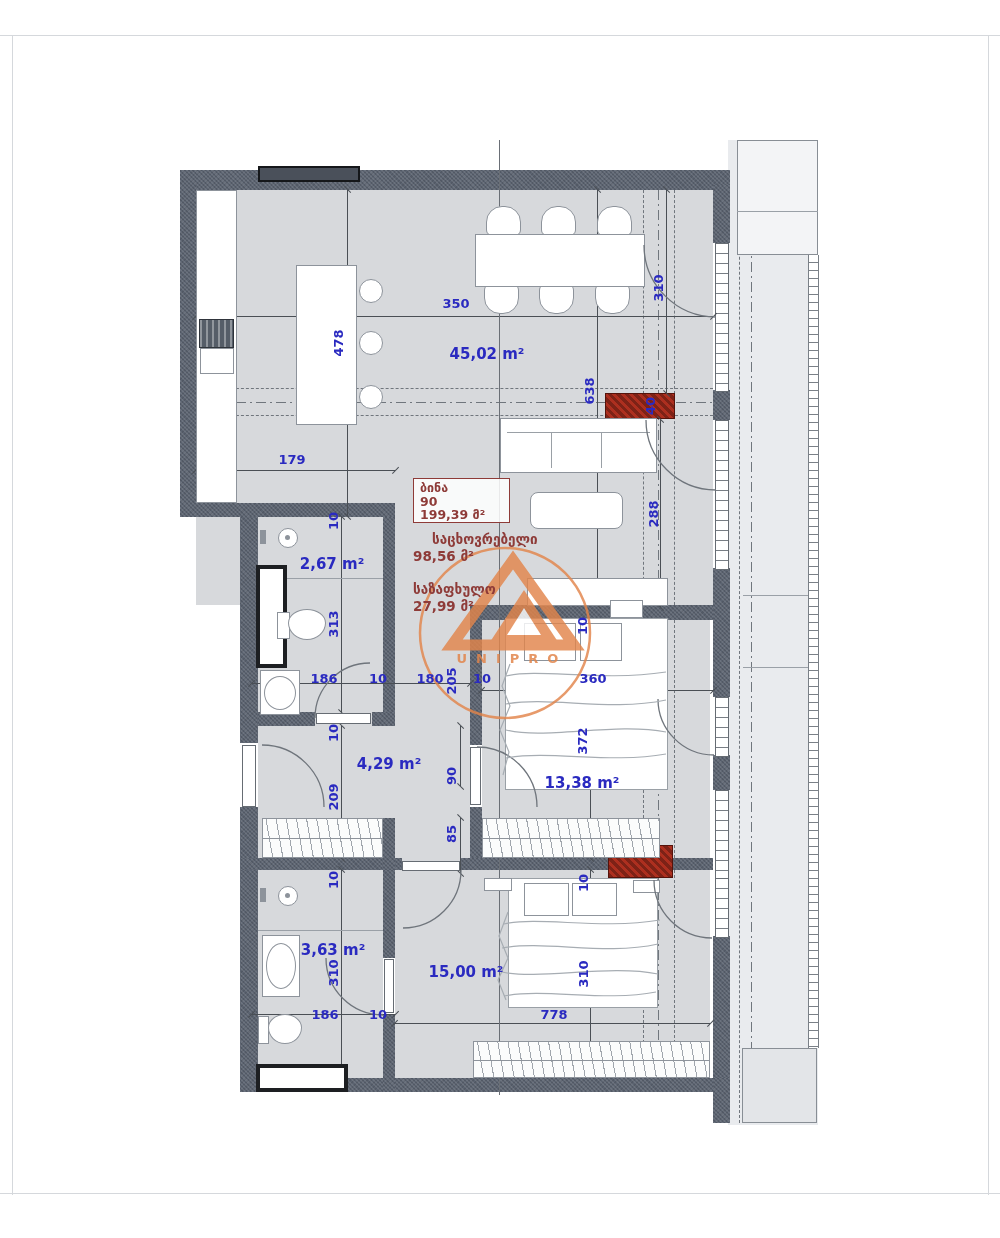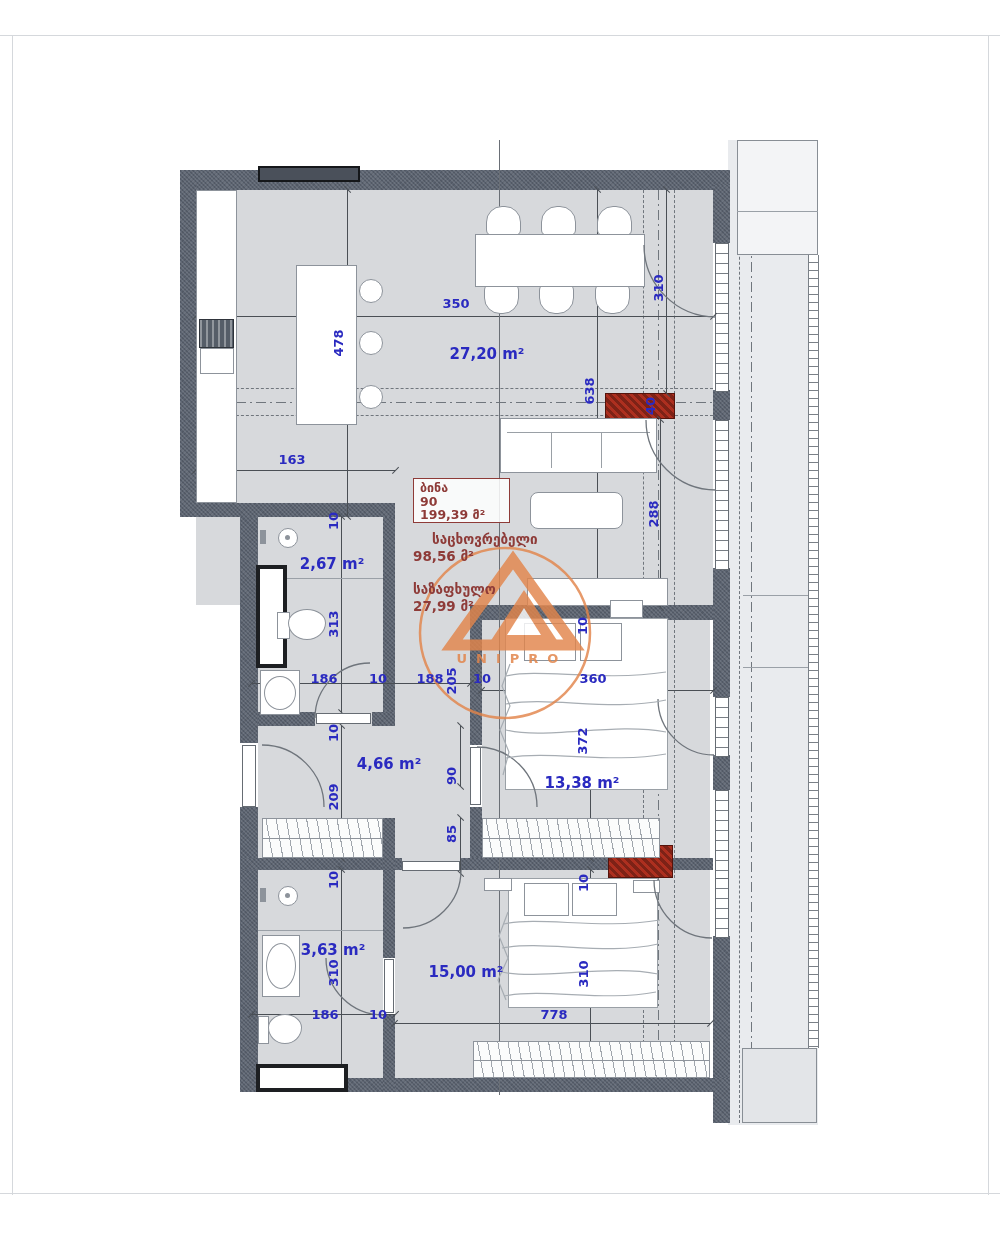--- a/index.html
+++ b/index.html
@@ -255,39 +255,39 @@
   <div class="infobox">
     <div>ბინა</div>
     <div>90</div>
     <div>199,39 მ²</div>
   </div>
   <div class="geo" style="left:432px;top:531px">საცხოვრებელი</div>
   <div class="geo" style="left:413px;top:548px">98,56 მ²</div>
   <div class="geo" style="left:413px;top:581px">საზაფხულო</div>
   <div class="geo" style="left:413px;top:598px">27,99 მ²</div>
 
-  <div class="area" style="left:487px;top:354px">27,20 m²</div>
+  <div class="area" style="left:487px;top:354px">45,02 m²</div>
   <div class="area" style="left:332px;top:564px">2,67 m²</div>
-  <div class="area" style="left:389px;top:764px">4,66 m²</div>
+  <div class="area" style="left:389px;top:764px">4,29 m²</div>
   <div class="area" style="left:582px;top:783px">13,38 m²</div>
   <div class="area" style="left:333px;top:950px">3,63 m²</div>
   <div class="area" style="left:466px;top:972px">15,00 m²</div>
 
   <div class="dim" style="left:456px;top:303px">350</div>
   <div class="dim vdim" style="left:338px;top:343px">478</div>
-  <div class="dim" style="left:292px;top:459px">163</div>
+  <div class="dim" style="left:292px;top:459px">179</div>
   <div class="dim vdim" style="left:658px;top:288px">310</div>
   <div class="dim vdim" style="left:589px;top:391px">638</div>
   <div class="dim vdim" style="left:650px;top:406px">40</div>
   <div class="dim vdim" style="left:653px;top:514px">288</div>
   <div class="dim vdim" style="left:333px;top:521px">10</div>
   <div class="dim vdim" style="left:333px;top:624px">313</div>
   <div class="dim" style="left:324px;top:678px">186</div>
   <div class="dim" style="left:378px;top:678px">10</div>
-  <div class="dim" style="left:430px;top:678px">188</div>
+  <div class="dim" style="left:430px;top:678px">180</div>
   <div class="dim vdim" style="left:451px;top:681px">205</div>
   <div class="dim" style="left:482px;top:678px">10</div>
   <div class="dim" style="left:593px;top:678px">360</div>
   <div class="dim vdim" style="left:582px;top:626px">10</div>
   <div class="dim vdim" style="left:582px;top:741px">372</div>
   <div class="dim vdim" style="left:333px;top:733px">10</div>
   <div class="dim vdim" style="left:333px;top:797px">209</div>
   <div class="dim vdim" style="left:451px;top:776px">90</div>
   <div class="dim vdim" style="left:451px;top:834px">85</div>
   <div class="dim vdim" style="left:333px;top:880px">10</div>

